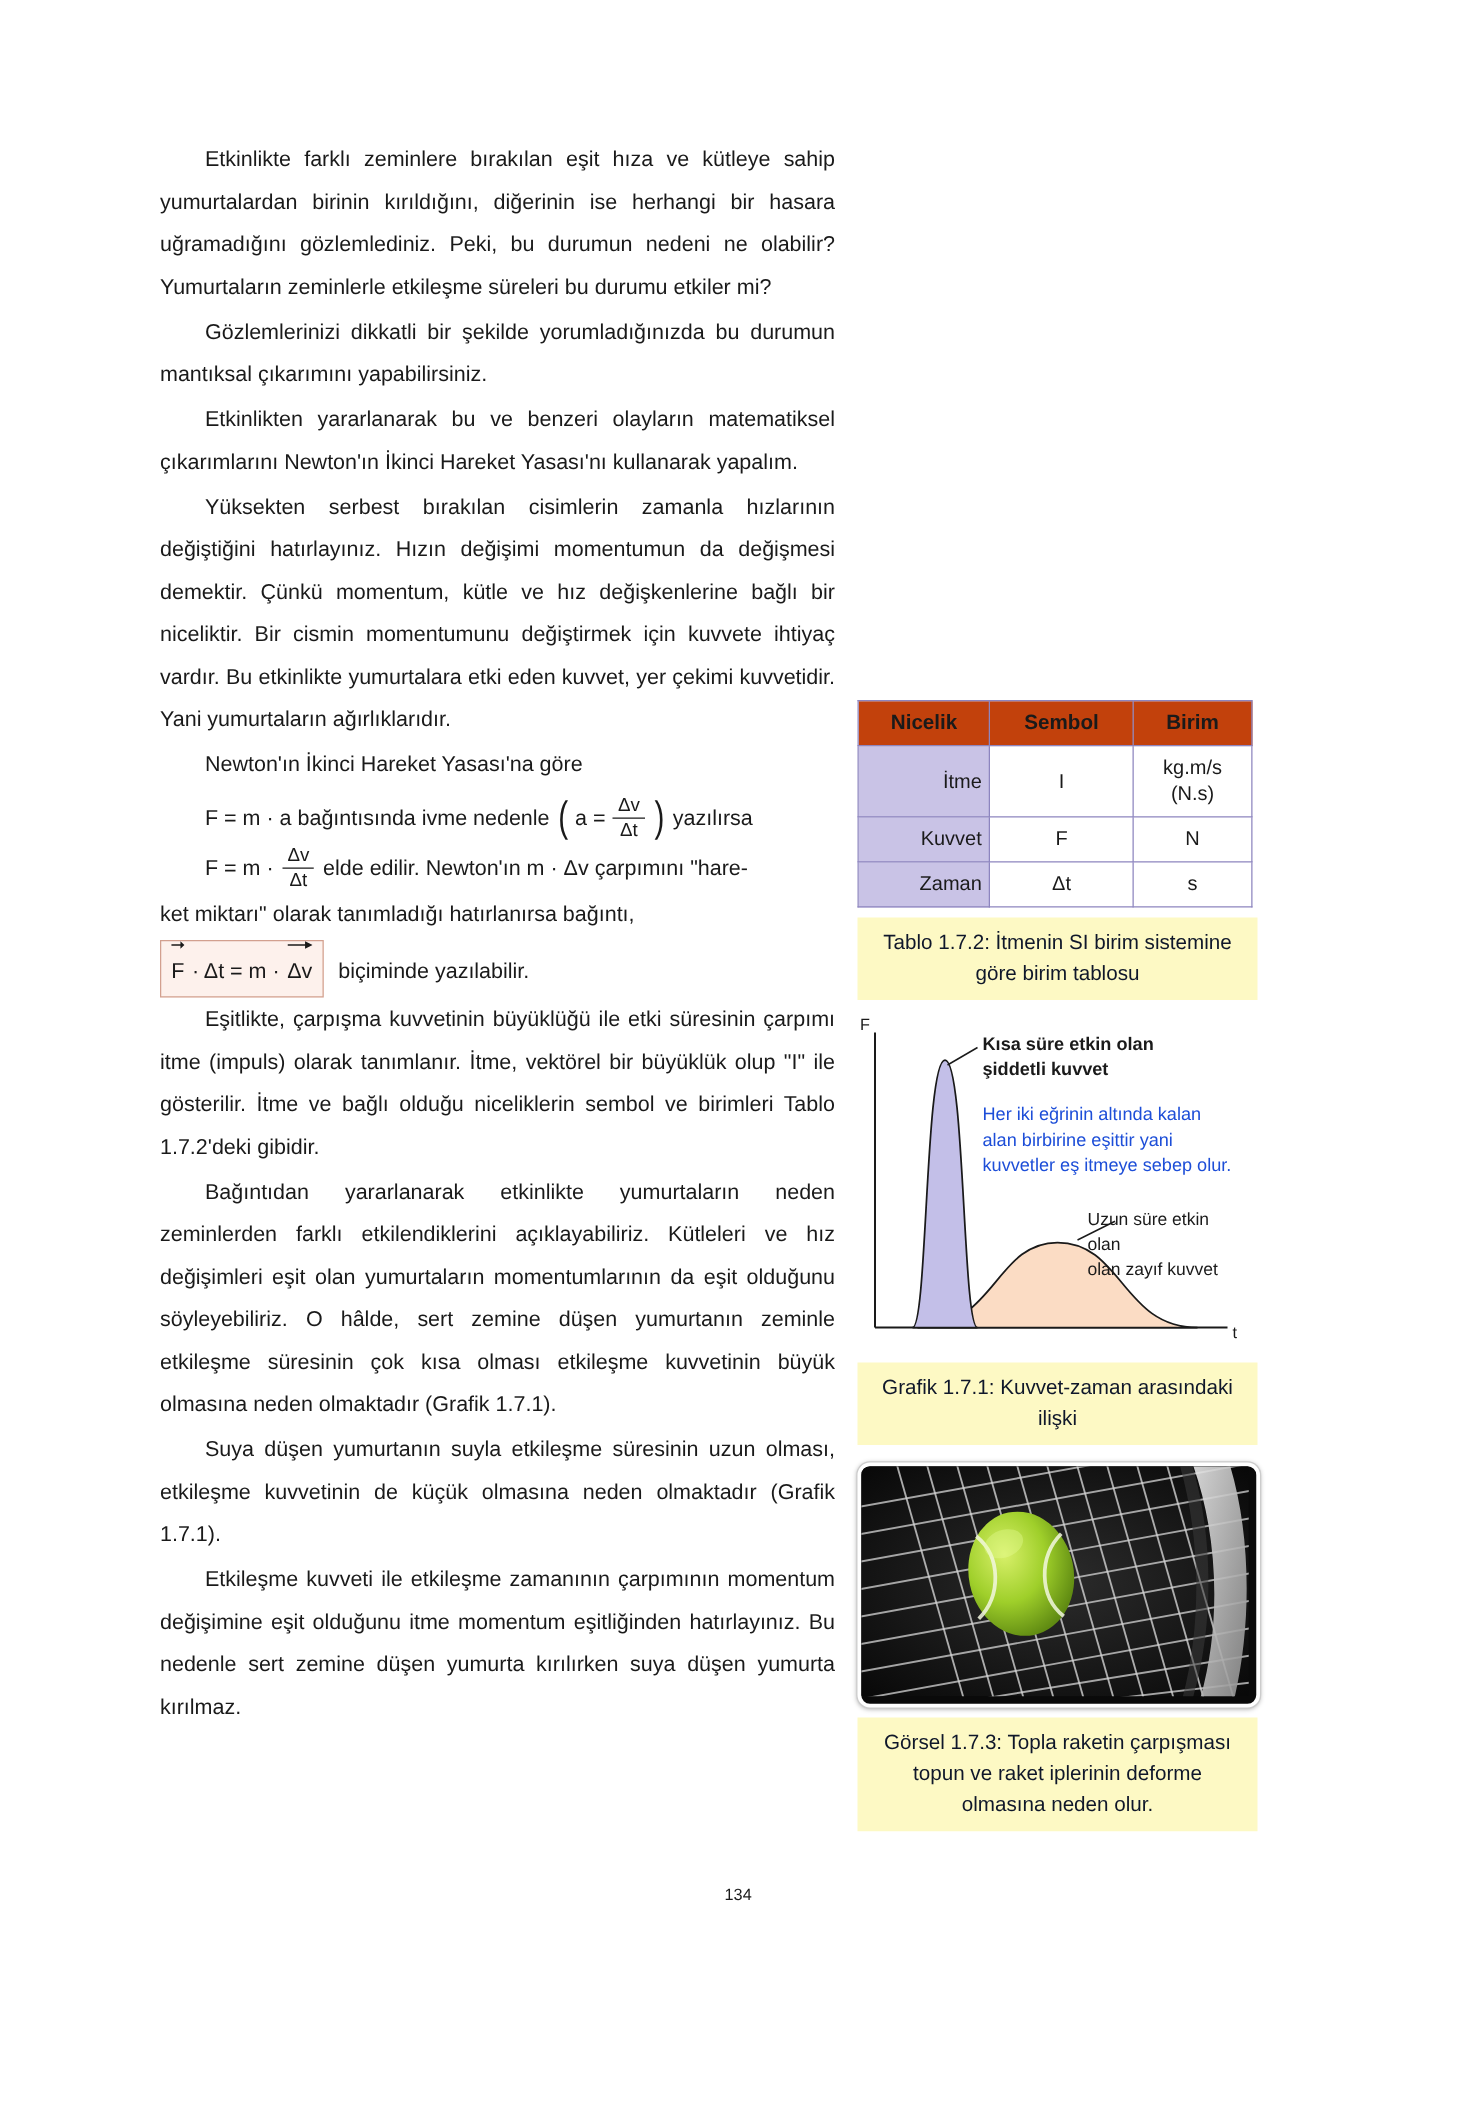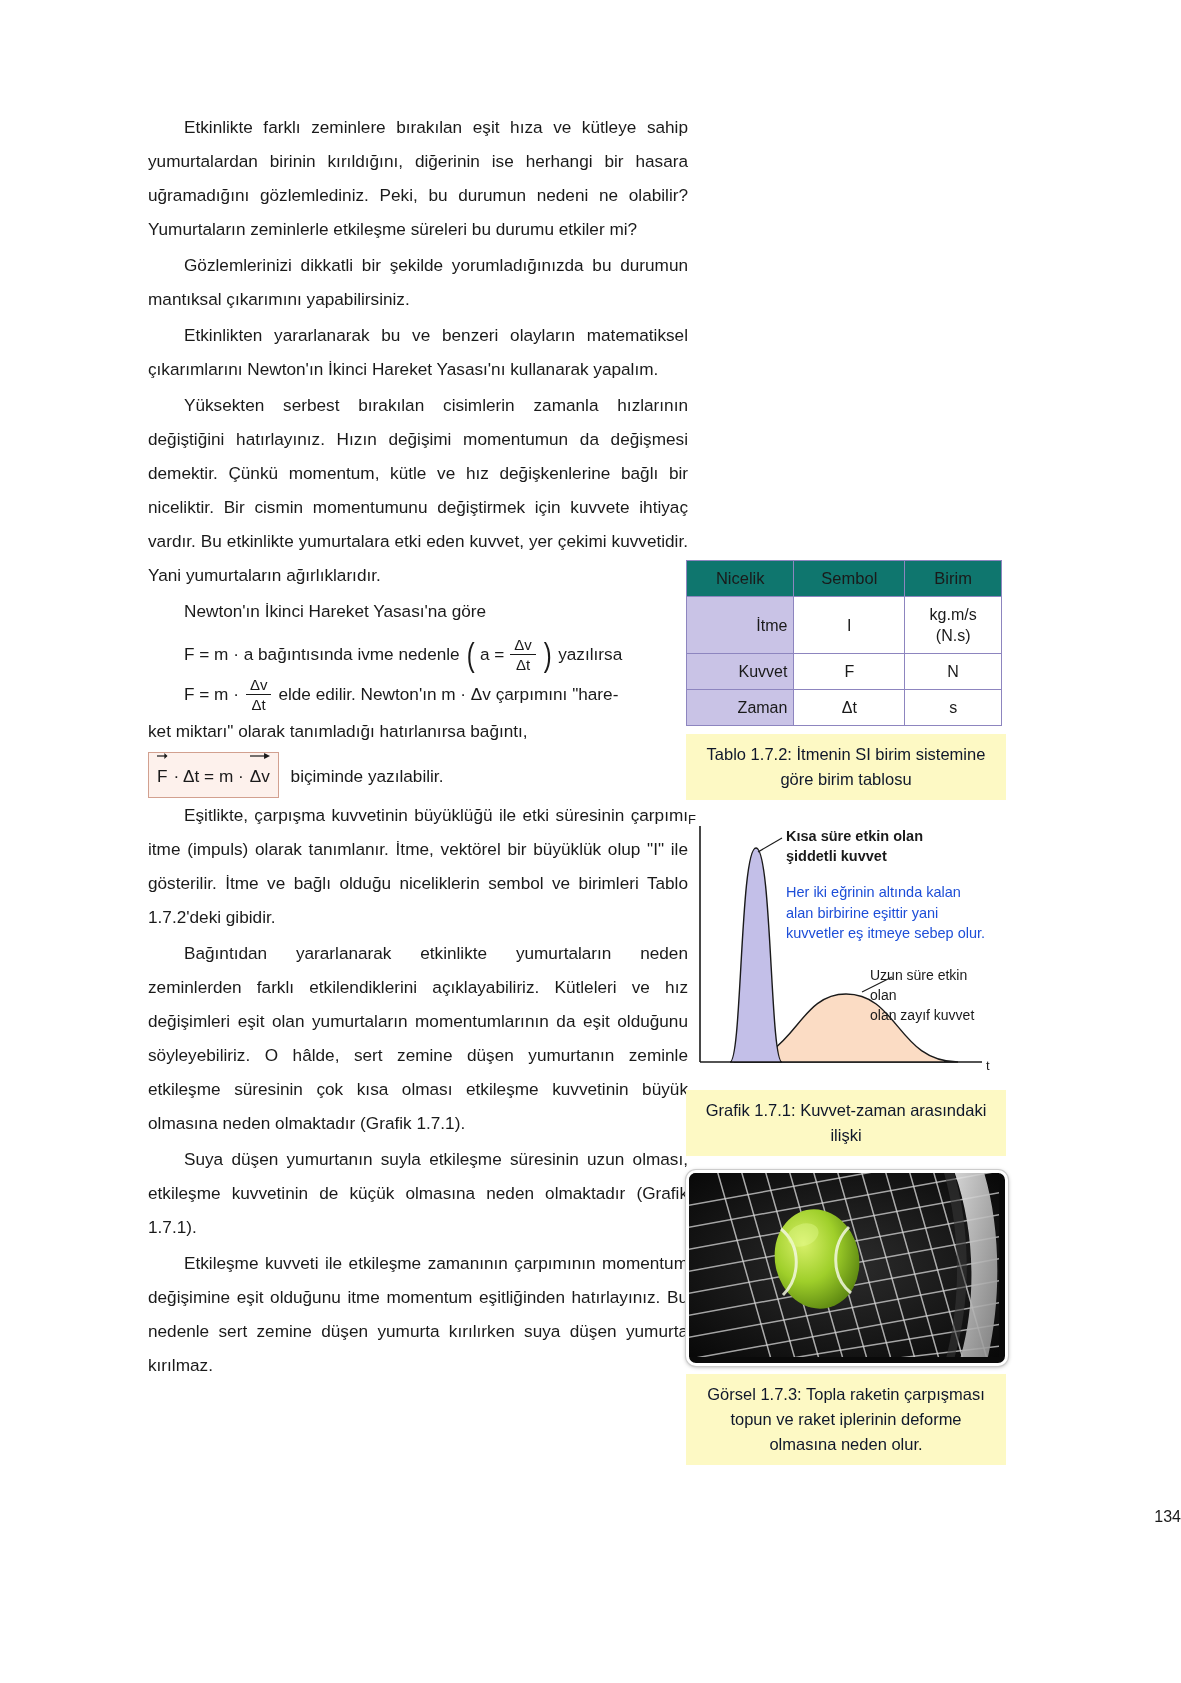--- a/index.html
+++ b/index.html
@@ -20,21 +20,20 @@
     left: 0; top: 0;
     width: 1181px;
     height: 1683px;
   }
   
   .text-col {
     position: absolute;
     left: 128px;
     top: 110px;
     width: 540px;
-    margin-left: 20px;
   }
   .para {
     font-size: 17.2px;
     line-height: 34px;
     text-align: justify;
     text-justify: inter-word;
     margin: 0 0 2px 0;
     text-indent: 36px;
     hyphens: manual;
   }
@@ -120,22 +119,22 @@
     width: 316px;
     font-size: 16px;
   }
   table.si-table th, table.si-table td {
     border: 1.1px solid #8d85bf;
     padding: 7px 6px;
     text-align: center;
     line-height: 21px;
   }
   table.si-table th {
-    background: #0f766e;
-    font-weight: normal;
+    background: #c2410c;
+    font-weight: bold;
     font-size: 16.5px;
   }
   table.si-table td.name-cell {
     background: #c9c3e6;
     text-align: right;
     padding-left: 10px;
   }
   table.si-table td.val-cell { background: #ffffff; }
 
   .caption {
@@ -167,22 +166,22 @@
     box-shadow: 0 0 0 1px #cccccc, 0 1px 4px rgba(0,0,0,0.35);
     overflow: hidden;
     background: #0a0a0a;
   }
 
   .page-number {
     position: absolute;
     left: 0;
     top: 1508px;
     width: 1181px;
-    text-align: right;
-    font-size: 16px;
+    text-align: center;
+    font-size: 13px;
     color: #1a1a1a;
   }
 </style>
 </head>
 <body>
 
 <div class="page">
 
   <div class="text-col">
 

